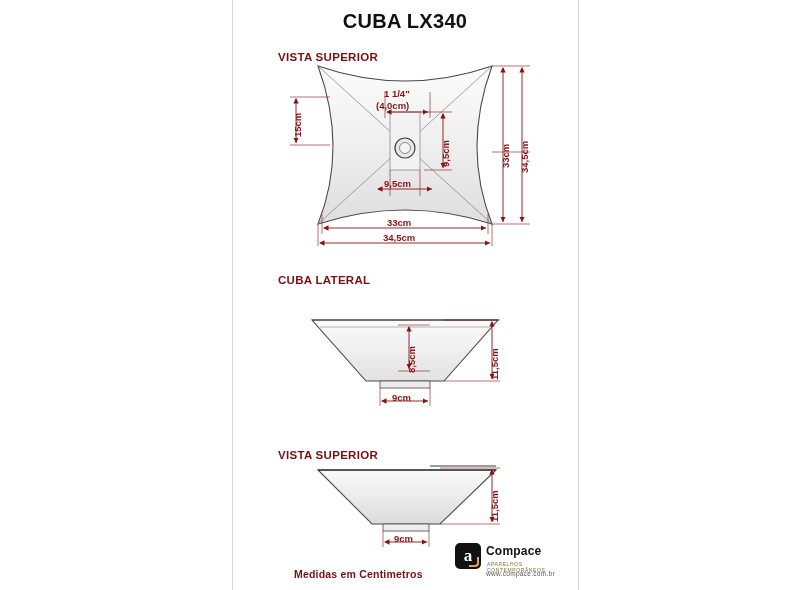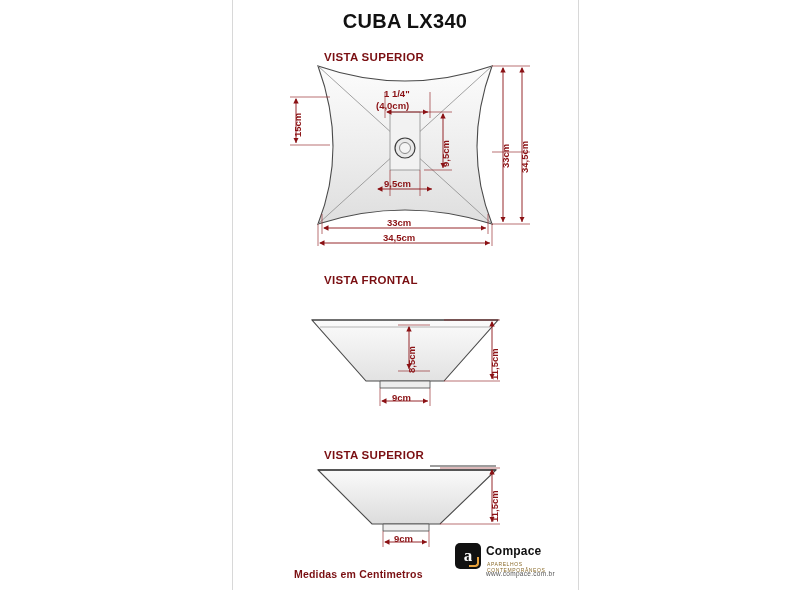--- a/index.html
+++ b/index.html
@@ -40,21 +40,20 @@
     font-weight: bold;
     color: #111111;
     letter-spacing: 0.3px;
   }
   .section-label {
     position: absolute;
     font-size: 11.5px;
     font-weight: bold;
     color: #7a0f12;
     letter-spacing: 0.3px;
-    margin-left: 46px;
   }
   .footer-label {
     position: absolute;
     font-size: 10.5px;
     font-weight: bold;
     color: #7a0f12;
     letter-spacing: 0.2px;
     padding-left: 16px;
   }
   .dim-text {
@@ -146,21 +145,21 @@
 <body>
 
 <div id="sheet">
 
   <div class="sheet-border-left"></div>
   <div class="sheet-border-right"></div>
 
   <div class="title">CUBA LX340</div>
 
   <div class="section-label" style="left:278px; top:51px;">VISTA SUPERIOR</div>
-  <div class="section-label" style="left:278px; top:274px;">VISTA FRONTAL</div>
+  <div class="section-label" style="left:278px; top:274px;">CUBA LATERAL</div>
   <div class="section-label" style="left:278px; top:449px;">VISTA SUPERIOR</div>
 
   <div class="footer-label" style="left:278px; top:568px;">Medidas em Centimetros</div>
 
   <svg class="draw" viewBox="0 0 810 590">
     <defs>
       <marker id="arrS" markerWidth="7" markerHeight="7" refX="6" refY="3" orient="auto">
         <path d="M0,0 L6,3 L0,6 z" fill="#8b1114"></path>
       </marker>
       <marker id="arrE" markerWidth="7" markerHeight="7" refX="1" refY="3" orient="auto">

